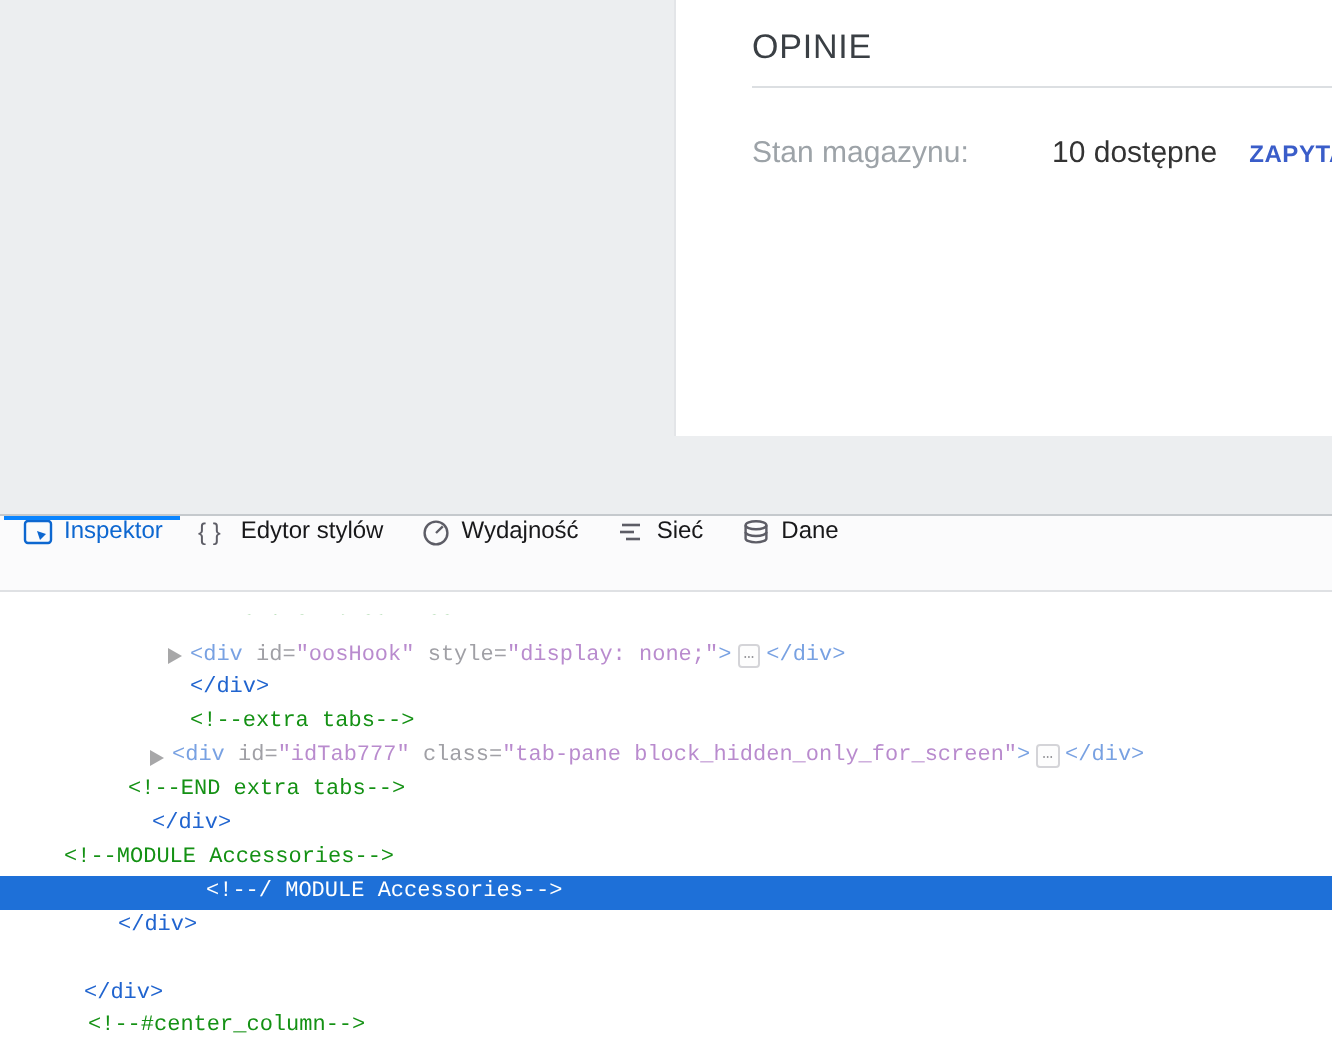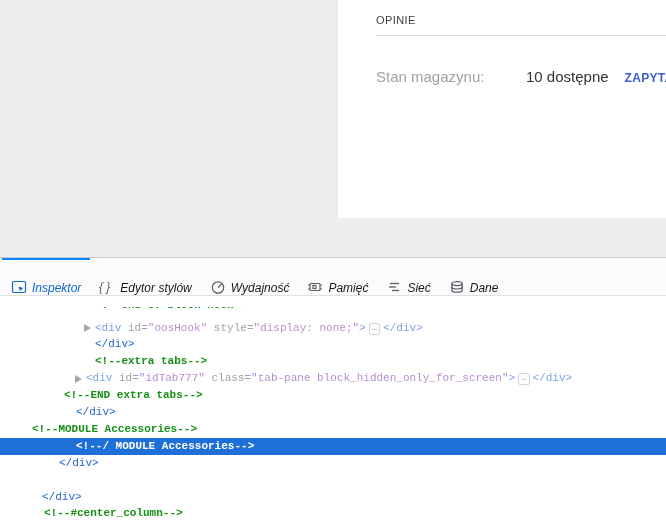--- a/index.html
+++ b/index.html
@@ -9,57 +9,57 @@
   }
 
   
   .page-area { position:absolute; left:0; top:0; width:666px; height:257px; background:var(--c-pagebg,#eceef0); }
   .product-panel {
     position:absolute; left:337px; top:0; width:329px; height:218px;
     background:#fff; border-left:1px solid #e3e5e8; overflow:hidden;
   }
   .panel-head {
     margin-left:38px; padding:14px 0 9px 0; border-bottom:1px solid #dcdfe2;
-    font-size:11px; letter-spacing:.4px; color:#3a3f44;
+    font-size:17px; letter-spacing:.4px; color:#3a3f44;
   }
   .stock-row { position:absolute; left:38px; top:68px; white-space:nowrap; font-size:15px; }
   .stock-label { display:inline-block; width:150px; color:#9da3a8; }
   .stock-value { color:#333; }
   .ask-link { margin-left:16px; font-size:12px; font-weight:700; letter-spacing:.3px;
               color:var(--c-link,#3a5dc9); text-decoration:none; cursor:pointer; }
 
   
   .devtools { position:absolute; left:0; top:257px; width:666px; height:264px; background:#fff; }
   .dt-toolbar {
     height:37px; background:#fbfbfc; border-top:1px solid #c5c9cd; border-bottom:1px solid #dfe1e4;
     display:flex; align-items:stretch; padding-left:2px; overflow:hidden;
   }
-  .tab { position:relative; display:flex; align-items:flex-end; gap:5px; padding:0 9px;
-         font-size:12px; color:#18181a; cursor:default; white-space:nowrap;font-style:italic; }
+  .tab { position:relative; display:flex; align-items:flex-start; gap:5px; padding:0 9px;
+         font-size:12px; color:#18181a; cursor:default; white-space:nowrap; }
   .tab .bar { display:none; }
   .tab.active .bar { display:block; position:absolute; top:0; left:0; right:0; height:2px;
                      background:var(--c-activebar,#0a84ff); }
   .tab.active { color:var(--c-active,#0d67d0); }
   .ticon { width:16px; height:16px; display:inline-flex; color:#5d5d66; flex:0 0 16px; }
   .tab.active .ticon { color:var(--c-active,#0d67d0); }
   .ticon svg { width:16px; height:16px; }
 
   
   .dt-markup { position:absolute; left:0; top:39px; width:666px; height:225px;
                background:#fff; overflow:hidden; }
   .code-row { position:absolute; left:0; right:0; height:17px; line-height:17px;
               font-family:"Liberation Mono","DejaVu Sans Mono",monospace; font-size:11px;
               white-space:pre; cursor:default; }
   .code-row .inner { position:relative; display:block; }
   .code-row.dim .inner { opacity:.6; }
   .code-row.clip { clip-path: inset(10px 0 0 0); }
   .code-row.sel { background:var(--c-sel,#1e70d8); }
   .code-row.sel .tk { color:#fff !important; }
   .tk-tag     { color:var(--c-tag,#2064cf); }
-  .tk-comment { color:var(--c-comment,#149114);font-weight:bold; }
+  .tk-comment { color:var(--c-comment,#149114); }
   .tk-attr, .tk-eq, .tk-plain { color:var(--c-attr,#62626b); }
   .tk-value   { color:var(--c-value,#8b3fae); }
   .tk-more { display:inline-block; border:1px solid #b9b9bf; border-radius:2px; background:#fdfdfd;
              color:#55555b; font-size:9px; line-height:7px; padding:1px 2px 2px 2px;
              margin:0 3px; vertical-align:1px; cursor:pointer; }
   .twisty { position:absolute; top:4.5px; width:0; height:0;
             border-left:7px solid #6d6d70; border-top:4px solid transparent;
             border-bottom:4px solid transparent; cursor:pointer; }
 </style>
 </head>
@@ -100,30 +100,20 @@
           <span class="ticon">
             <svg viewBox="0 0 16 16" fill="none" stroke="currentColor" stroke-width="1.2">
               <circle cx="8" cy="8.5" r="5.7"></circle>
               <path d="M8 8.5 L11.4 5.2"></path>
             </svg>
           </span>
           <span class="tlabel">Wydajność</span>
         </div>
         <div class="tab">
           <span class="ticon">
-            <svg viewBox="0 0 16 16" fill="none" stroke="currentColor" stroke-width="1.2">
-              <rect x="3" y="4.5" width="10" height="7" rx="1"></rect>
-              <rect x="6" y="6.5" width="3" height="3"></rect>
-              <path d="M1 6 H3 M1 10 H3 M13 6 H15 M13 10 H15"></path>
-            </svg>
-          </span>
-          <span class="tlabel">Pamięć</span>
-        </div>
-        <div class="tab">
-          <span class="ticon">
             <svg viewBox="0 0 16 16" fill="none" stroke="currentColor" stroke-width="1.3">
               <path d="M4 4.5 H13"></path>
               <path d="M3 8 H10"></path>
               <path d="M6 11.5 H13"></path>
             </svg>
           </span>
           <span class="tlabel">Sieć</span>
         </div>
         <div class="tab">
           <span class="ticon">
@@ -138,20 +128,20 @@
       </div>
     <div class="dt-markup" id="dt-markup">
         <div class="code-row clip" style="top: 1px; padding-left: 95px;"><span class="inner"><span class="tk tk-comment">&lt;!--end of block hook--&gt;</span></span></div>
         <div class="code-row dim" style="top: 23.5px; padding-left: 95px;"><span class="inner"><span class="twisty" style="left: -11px;"></span><span class="tk tk-tag">&lt;div </span><span class="tk tk-attr">id</span><span class="tk tk-eq">=</span><span class="tk tk-value">"oosHook"</span><span class="tk tk-plain"> </span><span class="tk tk-attr">style</span><span class="tk tk-eq">=</span><span class="tk tk-value">"display: none;"</span><span class="tk tk-tag">&gt;</span><span class="tk tk-more">…</span><span class="tk tk-tag">&lt;/div&gt;</span></span></div>
         <div class="code-row" style="top: 40.4px; padding-left: 95px;"><span class="inner"><span class="tk tk-tag">&lt;/div&gt;</span></span></div>
         <div class="code-row" style="top: 57.3px; padding-left: 95px;"><span class="inner"><span class="tk tk-comment">&lt;!--extra tabs--&gt;</span></span></div>
         <div class="code-row dim" style="top: 74.2px; padding-left: 86px;"><span class="inner"><span class="twisty" style="left: -11px;"></span><span class="tk tk-tag">&lt;div </span><span class="tk tk-attr">id</span><span class="tk tk-eq">=</span><span class="tk tk-value">"idTab777"</span><span class="tk tk-plain"> </span><span class="tk tk-attr">class</span><span class="tk tk-eq">=</span><span class="tk tk-value">"tab-pane block_hidden_only_for_screen"</span><span class="tk tk-tag">&gt;</span><span class="tk tk-more">…</span><span class="tk tk-tag">&lt;/div&gt;</span></span></div>
         <div class="code-row" style="top: 91.1px; padding-left: 64px;"><span class="inner"><span class="tk tk-comment">&lt;!--END extra tabs--&gt;</span></span></div>
         <div class="code-row" style="top: 108px; padding-left: 76px;"><span class="inner"><span class="tk tk-tag">&lt;/div&gt;</span></span></div>
         <div class="code-row" style="top: 124.9px; padding-left: 32px;"><span class="inner"><span class="tk tk-comment">&lt;!--MODULE Accessories--&gt;</span></span></div>
-        <div class="code-row sel" style="top: 141.8px; padding-left: 76px;"><span class="inner"><span class="tk tk-comment">&lt;!--/ MODULE Accessories--&gt;</span></span></div>
+        <div class="code-row sel" style="top: 141.8px; padding-left: 103px;"><span class="inner"><span class="tk tk-comment">&lt;!--/ MODULE Accessories--&gt;</span></span></div>
         <div class="code-row" style="top: 158.7px; padding-left: 59px;"><span class="inner"><span class="tk tk-tag">&lt;/div&gt;</span></span></div>
         <div class="code-row" style="top: 192.5px; padding-left: 42px;"><span class="inner"><span class="tk tk-tag">&lt;/div&gt;</span></span></div>
         <div class="code-row" style="top: 209.4px; padding-left: 44px;"><span class="inner"><span class="tk tk-comment">&lt;!--#center_column--&gt;</span></span></div>
       </div>
   </div>
 
 </div>
 
 </body></html>

